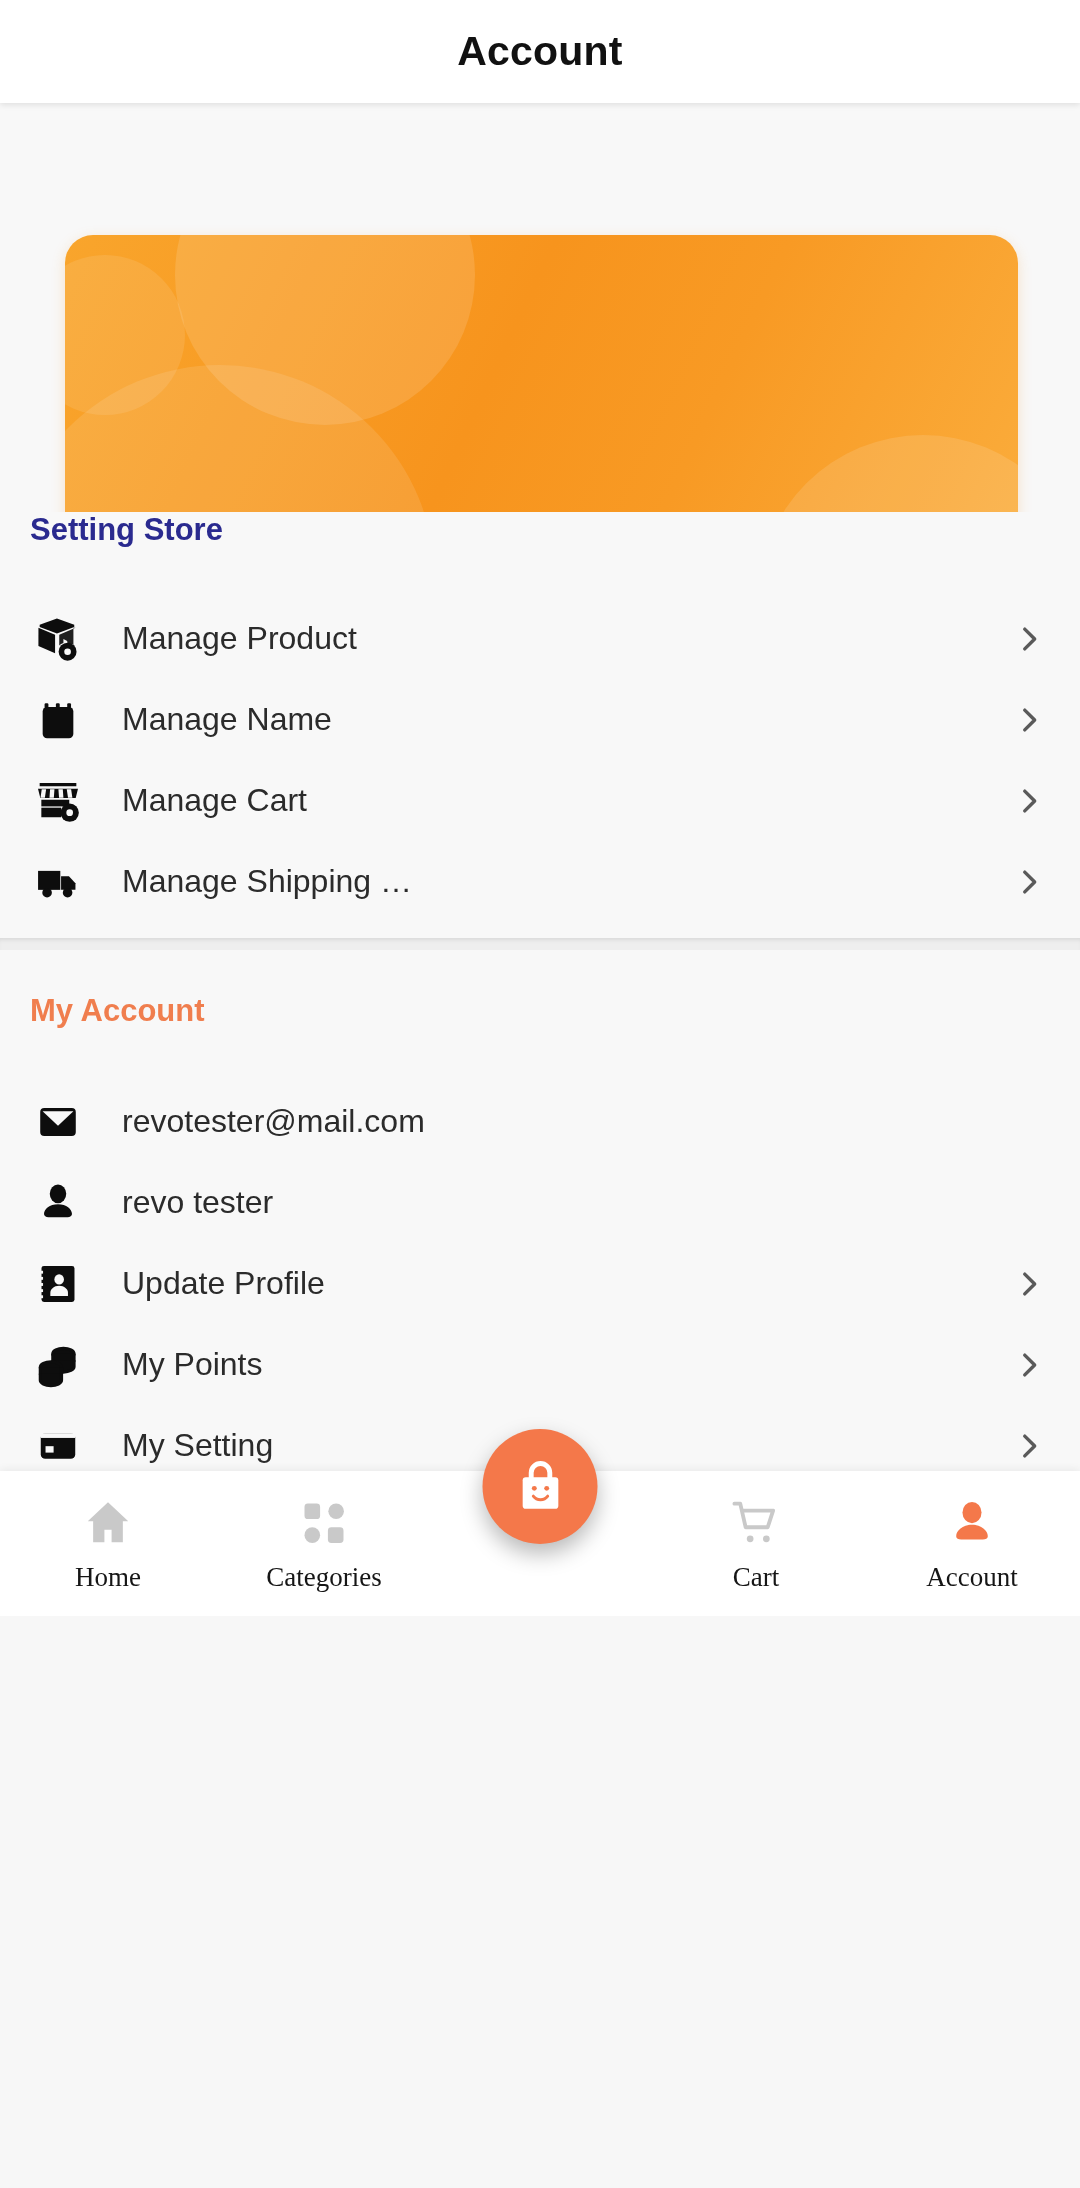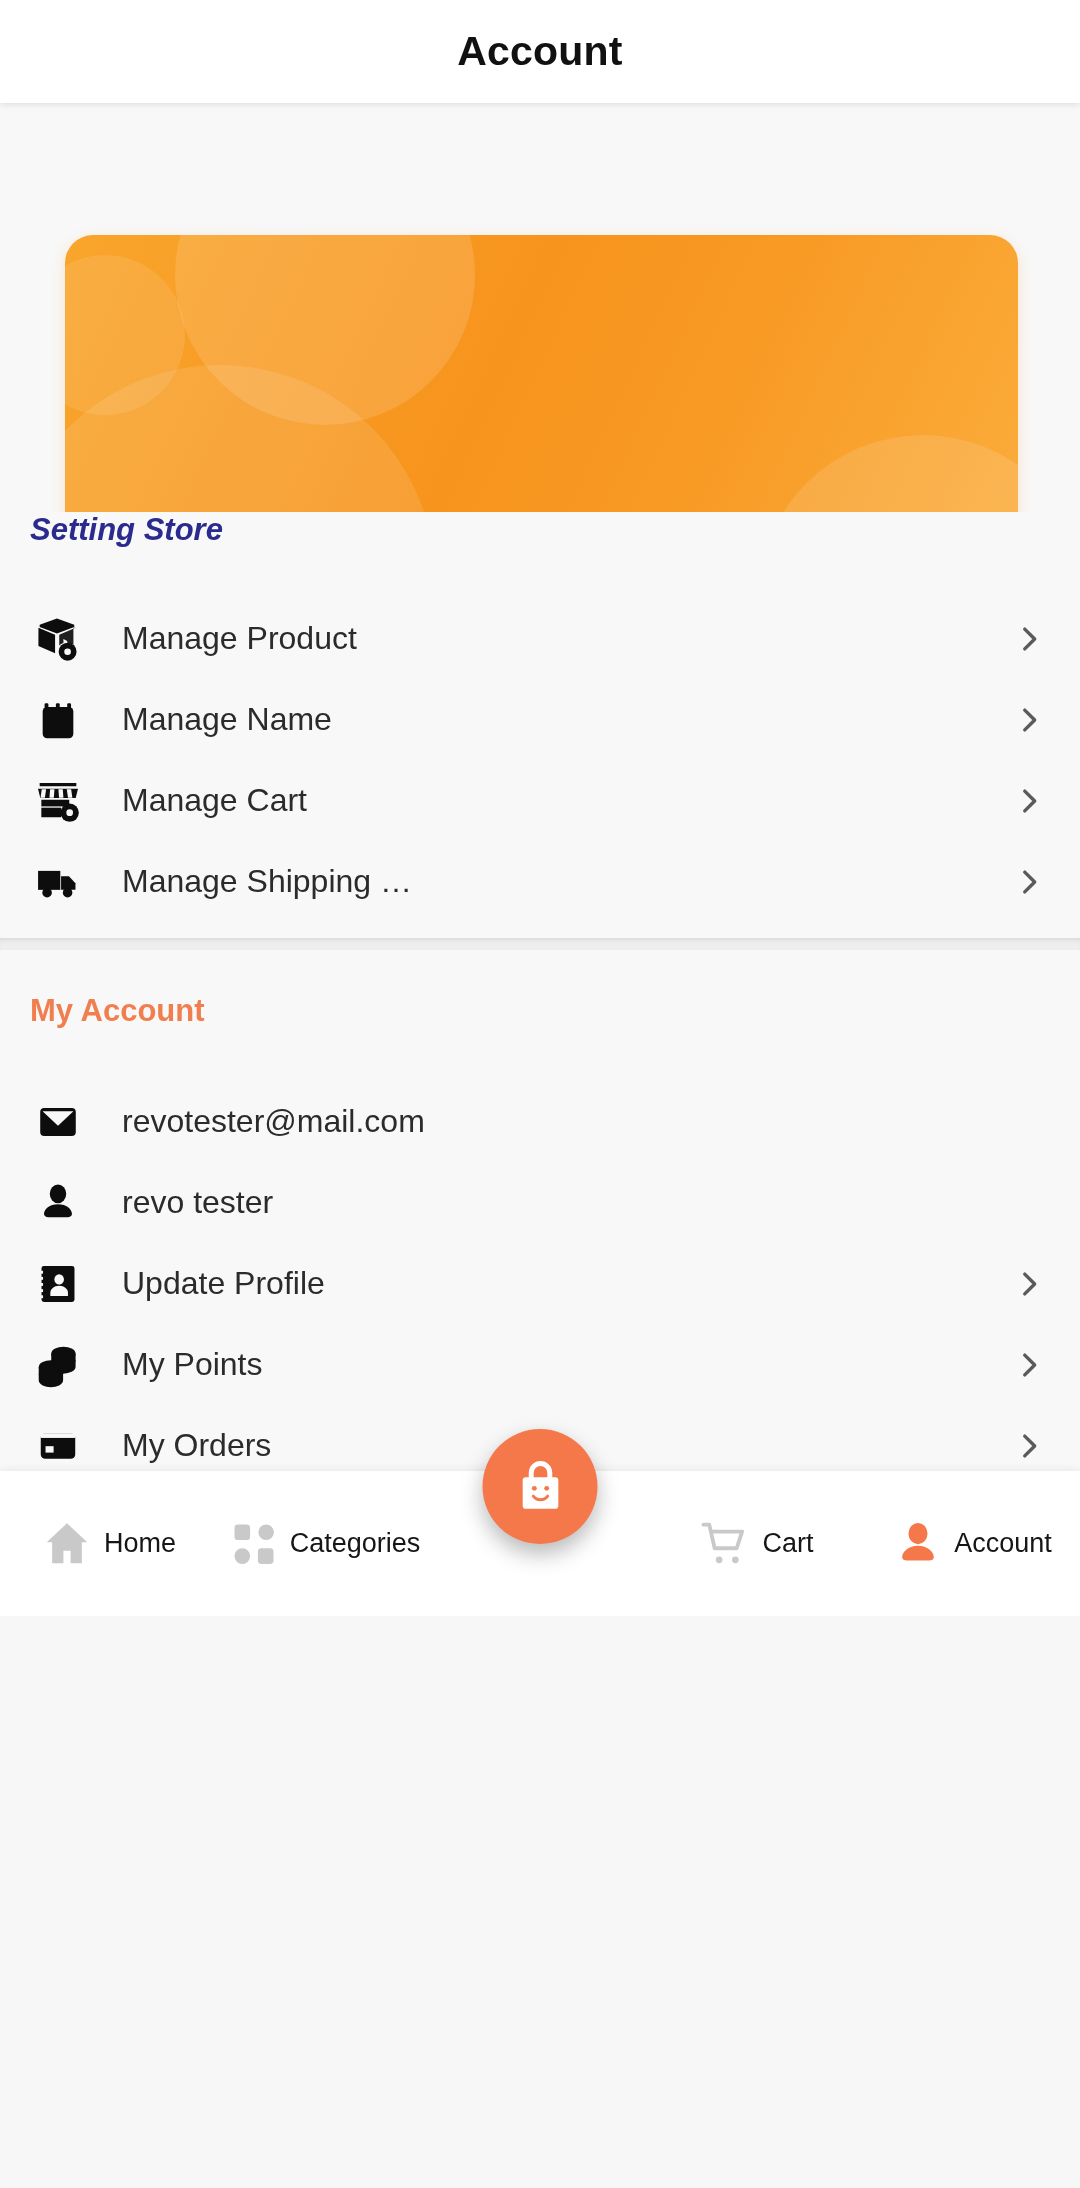--- a/index.html
+++ b/index.html
@@ -170,24 +170,25 @@
     height: 145px;
     background: #ffffff;
     display: flex;
     align-items: center;
     z-index: 30;
     box-shadow: 0 -2px 8px rgba(0,0,0,0.06);
   }
   .navitem {
     flex: 1;
     display: flex;
-    flex-direction: row;
-    align-items: center;
-    justify-content: center;
+    flex-direction: column;
+    align-items: center;
+    justify-content: flex-start;
     gap: 10px;
+    font-family: Liberation Serif, serif;
   }
   .navitem .nav-ico { color: #c9c9c9; height: 58px; display: flex; align-items: center; }
   .navitem.active .nav-ico { color: #f4784a; }
   .navitem .nav-lbl { font-size: 27px; color: #161616; }
   .navitem.spacer { visibility: hidden; }
 
   .fab {
     position: absolute;
     left: 50%;
     transform: translateX(-50%);
@@ -227,21 +228,21 @@
           <div class="card-value">revo teste...</div>
         </div>
         <div class="card-col right">
           <div class="card-label">Total Points</div>
           <div class="card-value">0 Points</div>
         </div>
       </div>
     </div>
 
     <div class="section" style="top:409px;">
-      <div class="section-title" style="color:#2a2a8f;font-style:italic;">Setting Store</div>
+      <div class="section-title" style="color:#2a2a8f;">Setting Store</div>
 
       <div style="height:50px;"></div>
 
       <div class="row">
         <span class="row-icon">
           <svg width="50" height="50" viewBox="0 0 24 24" fill="currentColor">
             <path d="M11.5 2.1 3.2 5.2v1l8.3 3.2 8.3-3.2v-1L11.5 2.1z"></path>
             <path d="M2.6 6.6v8.8l8 3.4V10L2.6 6.6z"></path>
             <path d="M20.4 6.6 12.6 10v5.1c.5-.6 1.2-1 2-1.2V12l1.8.9.2 1.2c.5.2.9.5 1.2.8l1.1-.5.8 1.2-.9.8c.1.3.1.6 0 .9l.6.6V6.6z" opacity="0.92"></path>
             <circle cx="16.6" cy="18.1" r="4.3"></circle>
@@ -389,21 +390,21 @@
       </div>
 
       <div class="row">
         <span class="row-icon">
           <svg width="48" height="44" viewBox="0 0 24 24" fill="currentColor">
             <rect x="2.6" y="5" width="18.8" height="14" rx="2.4"></rect>
             <rect x="2.6" y="5" width="18.8" height="2.6" fill="#f8f8f8"></rect>
             <rect x="5.2" y="12.1" width="4.4" height="3.5" fill="#f8f8f8"></rect>
           </svg>
         </span>
-        <span class="row-label">My Orders</span>
+        <span class="row-label">My Setting</span>
         <span class="row-chevron">
           <svg width="34" height="34" viewBox="0 0 24 24" fill="none" stroke="currentColor" stroke-width="2.4" stroke-linecap="round" stroke-linejoin="round">
               <polyline points="9 5 16 12 9 19"></polyline>
             </svg>
         </span>
       </div>
     </div>
 
   </div>
 

